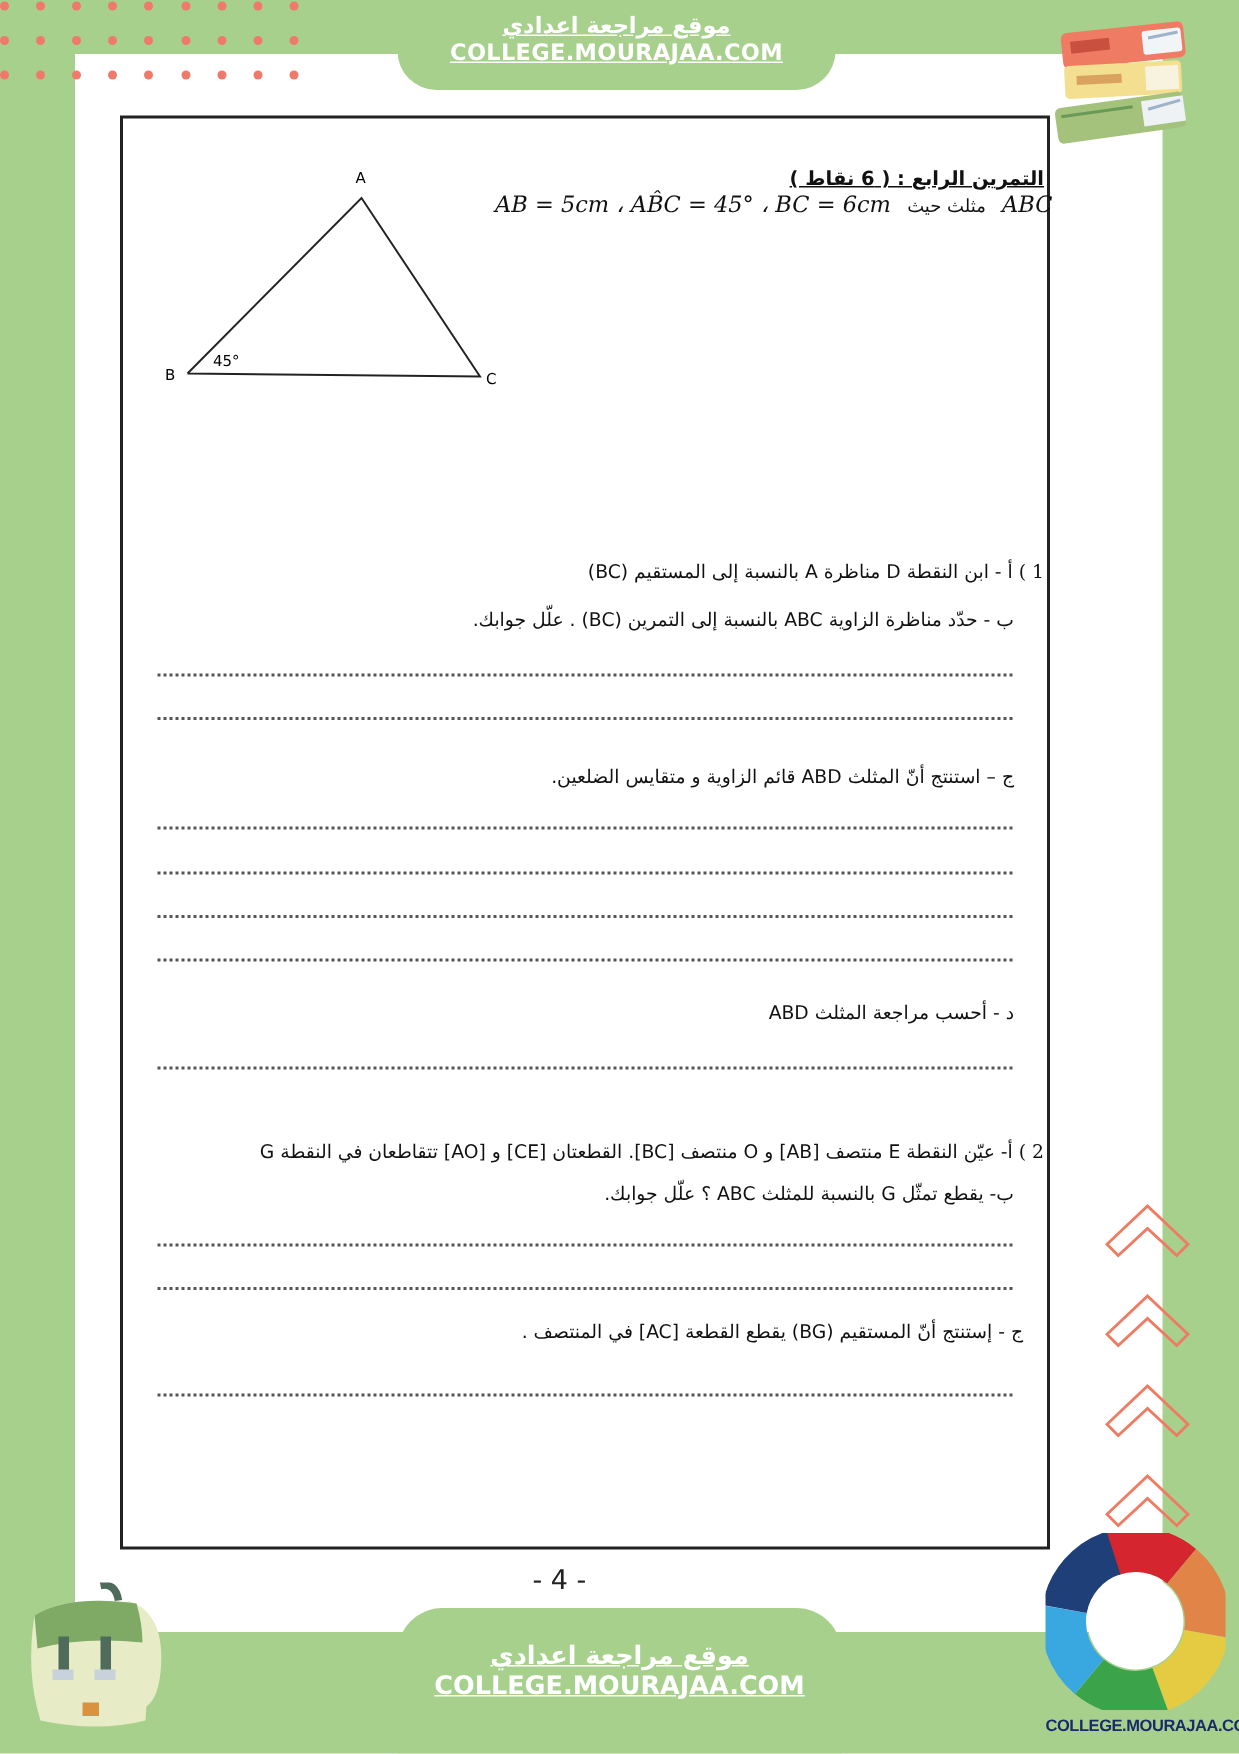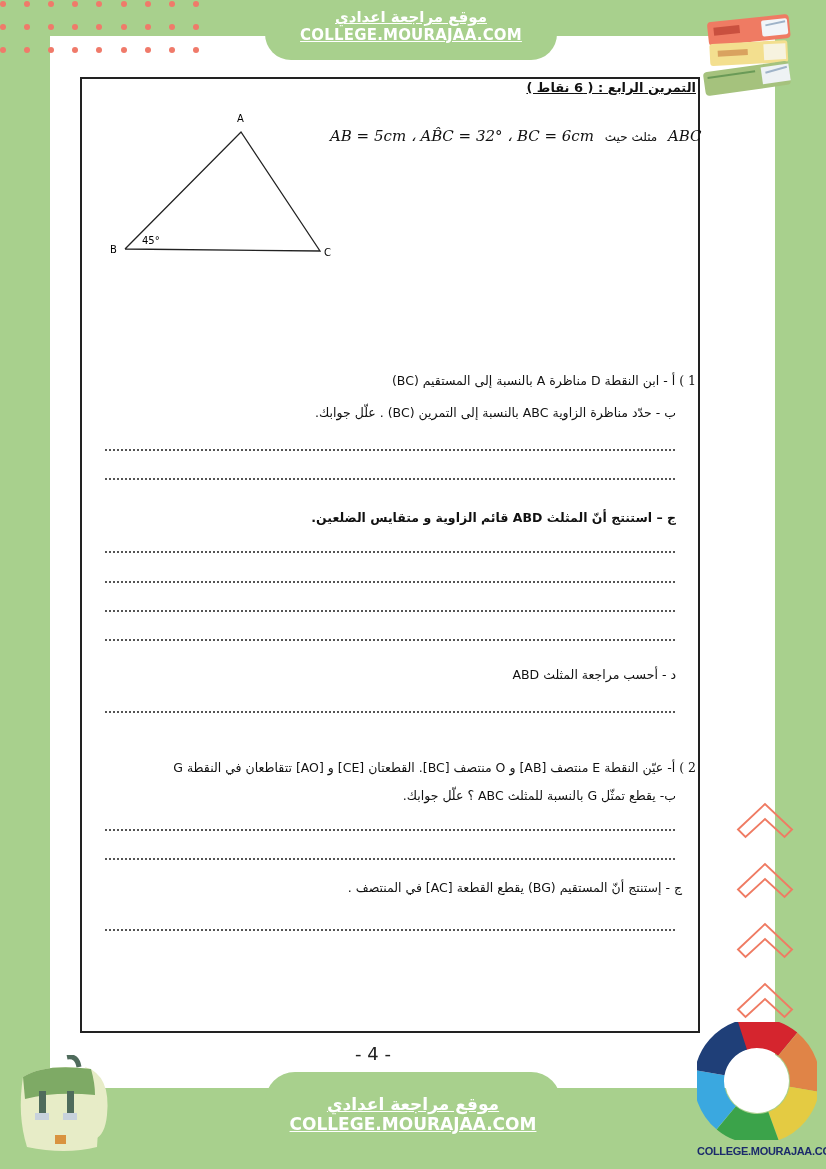--- a/index.html
+++ b/index.html
@@ -77,45 +77,45 @@
   <g transform="rotate(-8 50 66)">
     <rect x="4" y="54" width="86" height="24" rx="4" fill="#a5c27d"></rect>
     <rect x="62" y="57" width="28" height="17" fill="#eef2f4"></rect>
     <line x1="66" y1="63" x2="88" y2="60" stroke="#9fb3c8" stroke-width="2"></line>
     <line x1="8" y1="60" x2="56" y2="60" stroke="#6a9a57" stroke-width="2"></line>
   </g>
 </svg>
 
 <div class="doc-frame"></div>
 
-<div class="line rtl" style="right:130px;top:80px;font-weight:bold;text-decoration:underline;font-size:13px;">التمرين الرابع : ( 6 نقاط )</div>
+<div class="line rtl" style="right:130px;top:112px;font-weight:bold;text-decoration:underline;font-size:13px;">التمرين الرابع : ( 6 نقاط )</div>
 
 <div class="line" style="left:330px;top:127px;font-size:15px;">
-  <span class="math">AB = 5cm ، AB̂C = 32° ، BC = 6cm</span>
+  <span class="math">AB = 5cm ، AB̂C = 45° ، BC = 6cm</span>
   <span style="direction:rtl;font-size:12px;margin:0 6px;">مثلث حيث</span>
   <span class="math">ABC</span>
 </div>
 
 <svg style="position:absolute;left:100px;top:108px" width="240" height="160" viewBox="0 0 240 160">
   <polyline points="25,141 141,24 220,143 25,141" fill="none" stroke="#222" stroke-width="1.3"></polyline>
   <text x="137" y="14" font-size="10" font-family="DejaVu Sans, sans-serif">A</text>
   <text x="10" y="145" font-size="10" font-family="DejaVu Sans, sans-serif">B</text>
   <text x="224" y="148" font-size="10" font-family="DejaVu Sans, sans-serif">C</text>
   <text x="42" y="136" font-size="10" font-family="DejaVu Sans, sans-serif">45°</text>
 </svg>
 
 <div class="line rtl" style="right:130px;top:373px;text-align:center;">
   <span style="font-family:'DejaVu Serif',serif;">1 )</span>
   <span>أ - ابن النقطة D مناظرة A بالنسبة إلى المستقيم (BC)</span>
 </div>
 <div class="line rtl" style="right:150px;top:405px;">ب - حدّد مناظرة الزاوية ABC بالنسبة إلى التمرين (BC) . علّل جوابك.</div>
 <div class="dotted" style="top:449px"></div>
 <div class="dotted" style="top:478px"></div>
 
-<div class="line rtl" style="right:150px;top:510px;font-weight:bold;">ج – استنتج أنّ المثلث ABD قائم الزاوية و متقايس الضلعين.</div>
+<div class="line rtl" style="right:150px;top:510px;">ج – استنتج أنّ المثلث ABD قائم الزاوية و متقايس الضلعين.</div>
 <div class="dotted" style="top:551px"></div>
 <div class="dotted" style="top:581px"></div>
 <div class="dotted" style="top:610px"></div>
 <div class="dotted" style="top:639px"></div>
 
 <div class="line rtl" style="right:150px;top:667px;">د - أحسب مراجعة المثلث ABD</div>
 <div class="dotted" style="top:711px"></div>
 
 <div class="line rtl" style="right:130px;top:760px;">
   <span style="font-family:'DejaVu Serif',serif;">2 )</span>

